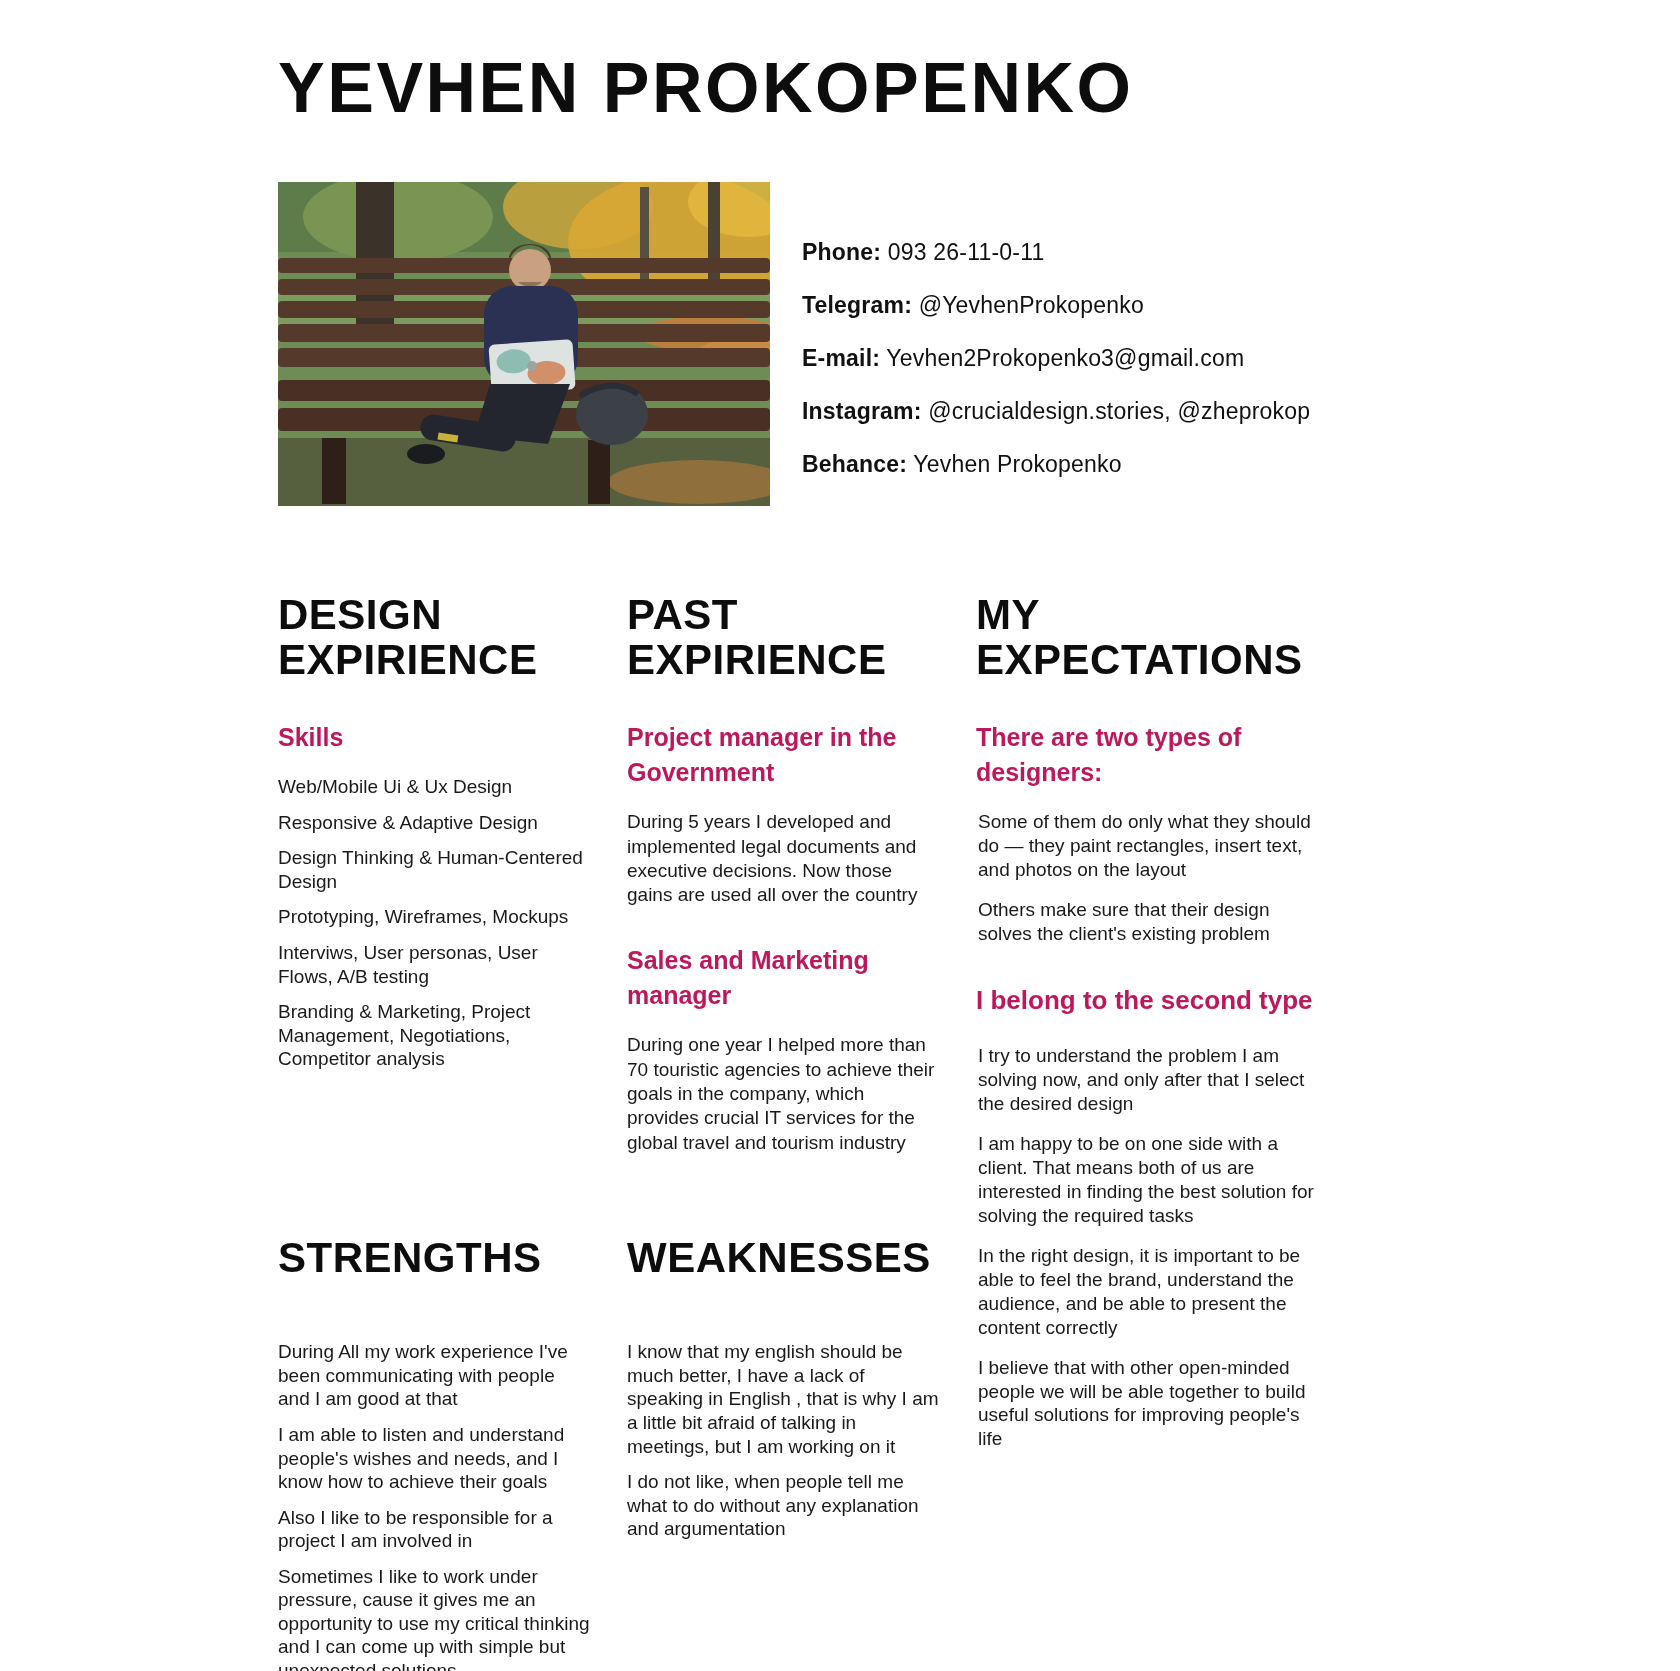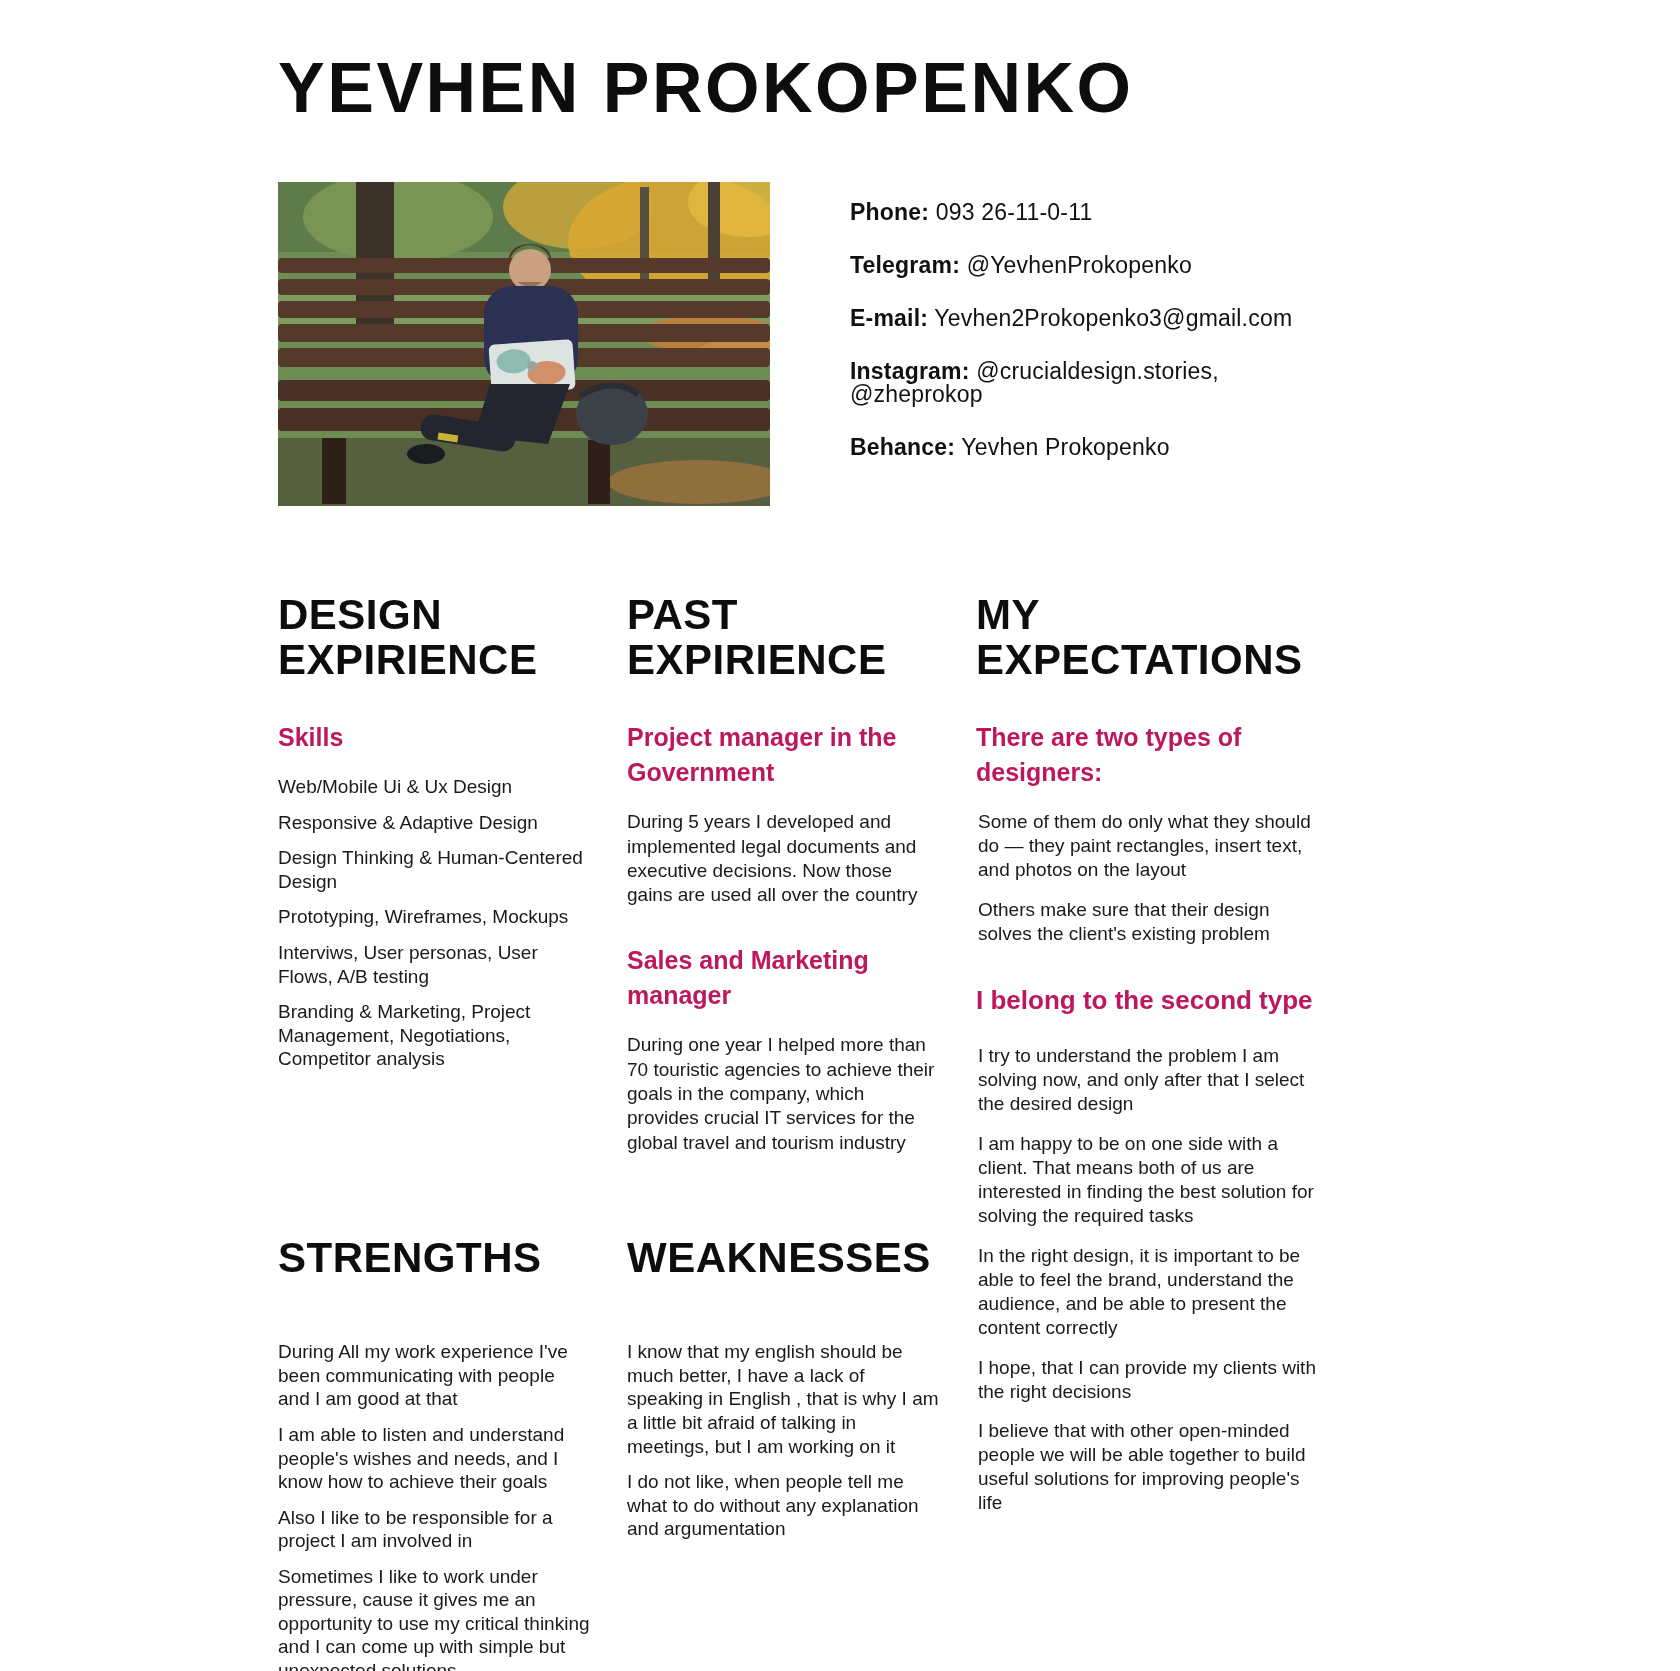--- a/index.html
+++ b/index.html
@@ -22,22 +22,21 @@
     font-size: 70px;
     font-weight: 700;
     letter-spacing: 2.5px;
     line-height: 1.05;
     color: #0d0d0d;
     white-space: nowrap;
   }
   .top-row {
     display: flex;
     margin-top: 56px;
-    align-items: center;
-    gap: 48px;
+    align-items: flex-end;
   }
   .photo-frame {
     width: 492px;
     height: 324px;
     flex: 0 0 492px;
     overflow: hidden;
     background: #6e8d55;
   }
   .photo-frame svg { display: block; }
   .contact {
@@ -211,21 +210,20 @@
       <div class="expect-group">
         <h3 class="sub-title">There are two types of designers:</h3>
         <p class="body-text">Some of them do only what they should do — they paint rectangles, insert text, and photos on the layout</p>
         <p class="body-text">Others make sure that their design solves the client's existing problem</p>
       </div>
       <div class="expect-group">
         <h3 class="sub-title second-type">I belong to the second type</h3>
         <p class="body-text">I try to understand the problem I am solving now, and only after that I select the desired design</p>
         <p class="body-text">I am happy to be on one side with a client. That means both of us are interested in finding the best solution for solving the required tasks</p>
         <p class="body-text">In the right design, it is important to be able to feel the brand, understand the audience, and be able to present the content correctly</p>
-        <p class="body-text">I hope, that I can provide my clients with the right decisions</p>
         <p class="body-text">I believe that with other open-minded people we will be able together to build useful solutions for improving people's life</p>
       </div>
     </section>
 
     <section class="sec-strengths">
       <h2 class="section-title lower-block">STRENGTHS</h2>
       <p class="body-text">During All my work experience I've been communicating with people and I am good at that</p>
       <p class="body-text">I am able to listen and understand people's wishes and needs, and I know how to achieve their goals</p>
       <p class="body-text">Also I like to be responsible for a project I am involved in</p>
       <p class="body-text">Sometimes I like to work under pressure, cause it gives me an opportunity to use my critical thinking and I can come up with simple but unexpected solutions</p>

